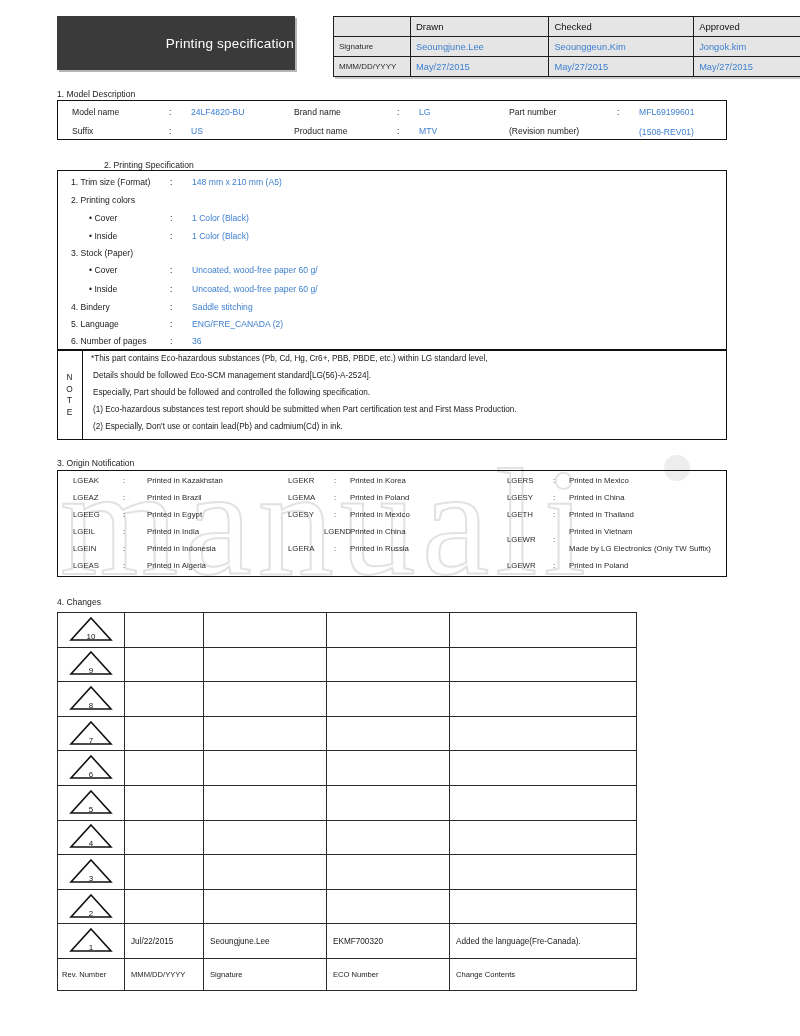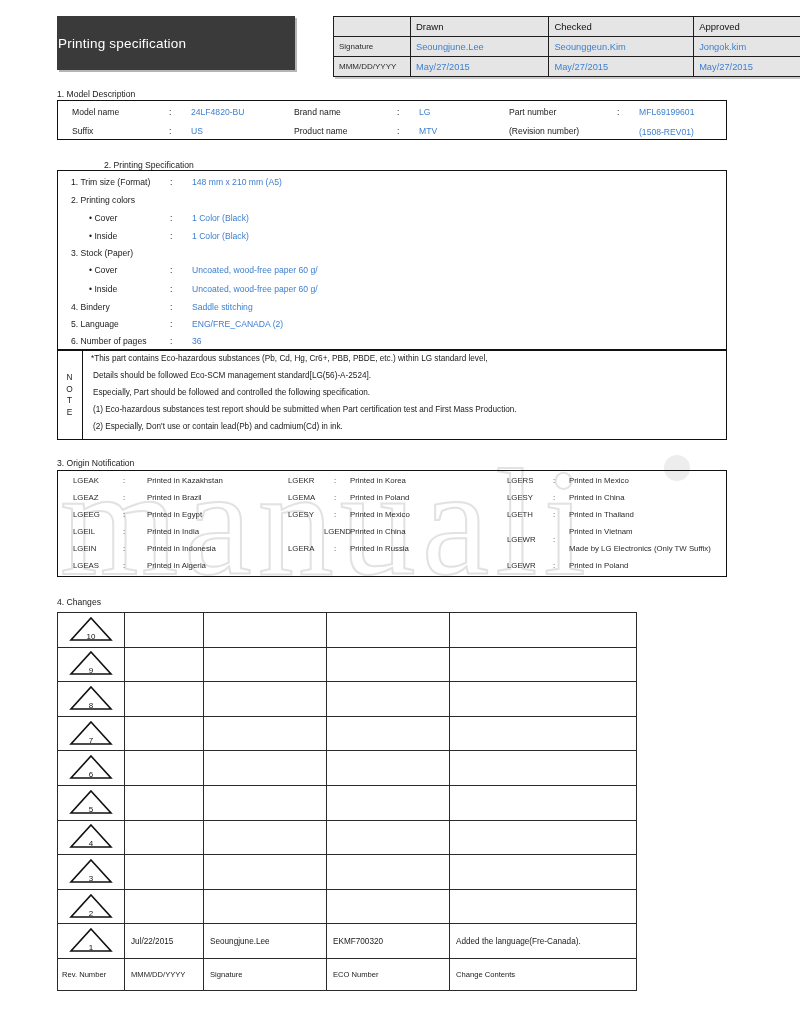--- a/index.html
+++ b/index.html
@@ -23,21 +23,21 @@
   }
   .wm-dot{
     position:absolute;left:664px;top:455px;width:26px;height:26px;
     border-radius:50%;background:#ededed;z-index:0;
   }
 
   
   .title-box{
     position:absolute;left:57px;top:16px;width:236px;height:52px;
     background:#3a3a3a;border:1px solid #3a3a3a;
-    display:flex;align-items:center;justify-content:flex-start;
+    display:flex;align-items:center;justify-content:flex-end;
     color:#ffffff;font-size:13.5px;letter-spacing:.2px;
     box-shadow:2px 2px 0 0 rgba(120,120,120,.55);
   }
   .sig-table{
     position:absolute;left:333px;top:16px;width:475px;
     border-collapse:collapse;font-size:9.2px;
     box-shadow:2px 2px 0 0 rgba(150,150,150,.5);
     background:#e5e5e5;
   }
   .sig-table td{

